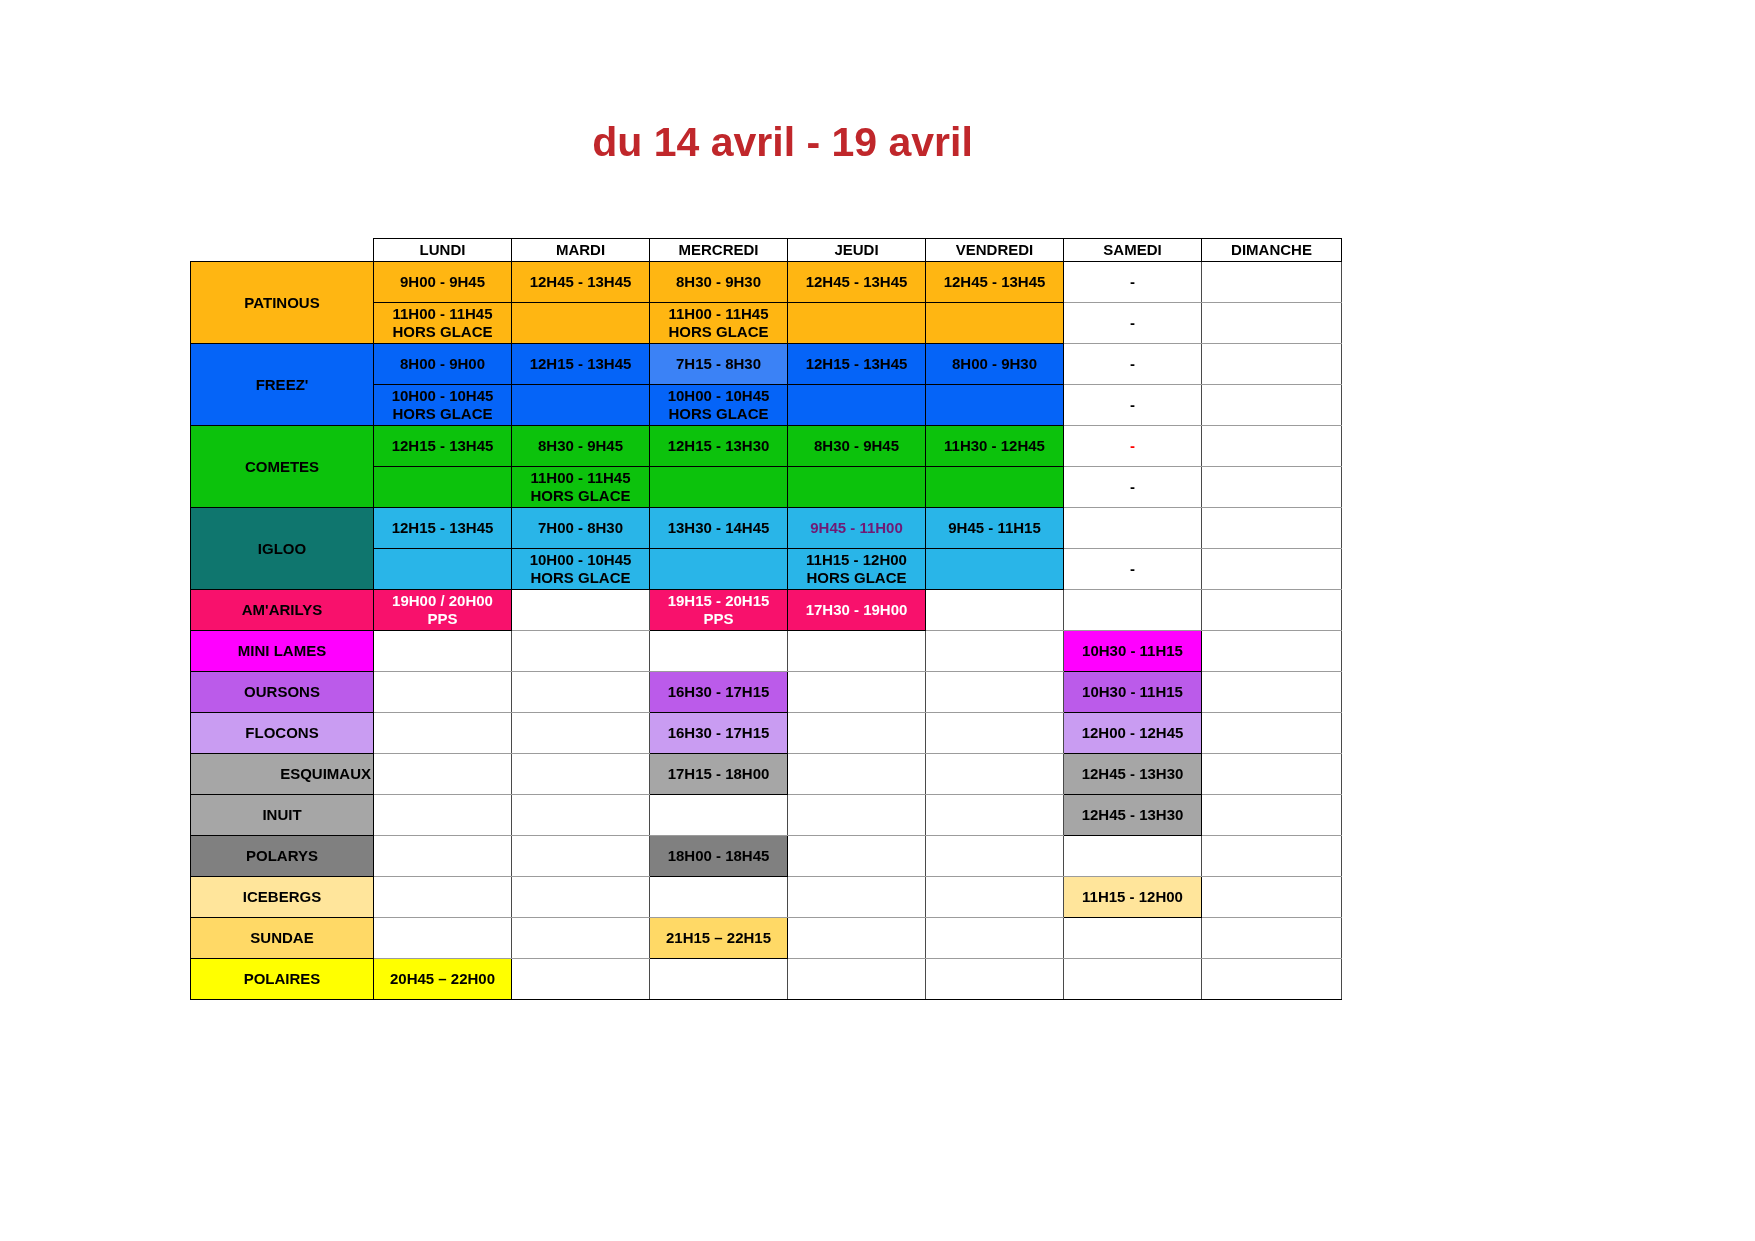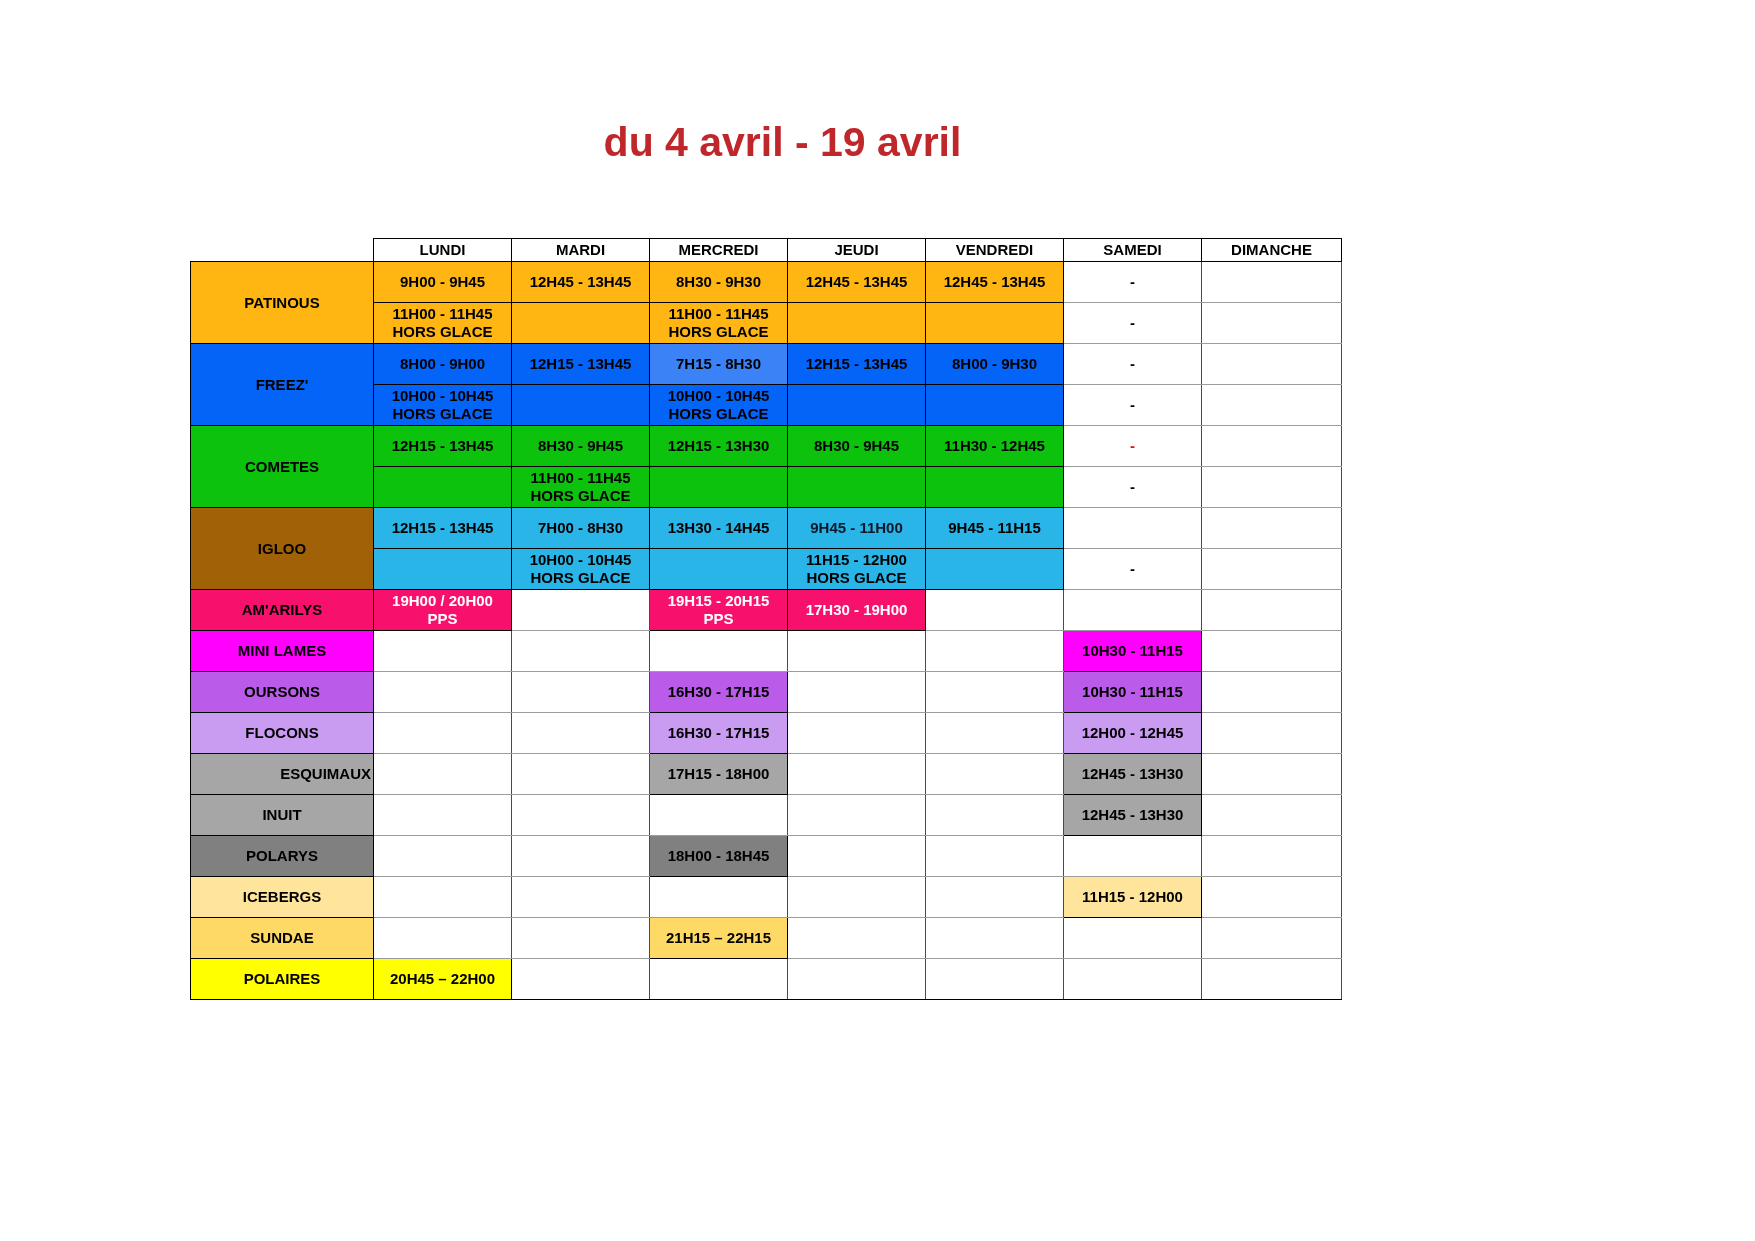--- a/index.html
+++ b/index.html
@@ -68,21 +68,21 @@
     border-left: 1px solid #4a4a4a;
     border-right: 1px solid #4a4a4a;
   }
   tr.last-row td.white { border-bottom: 1.5px solid #000000; }
 </style>
 </head>
 <body style="background: rgb(255, 255, 255);">
 
 <div class="page">
   <div class="title-block" style="color: rgb(192, 39, 43);">
-    <div>du 4 avril - 19 avril</div>
+    <div>du 14 avril - 19 avril</div>
   </div>
 
   <table class="schedule">
     <colgroup>
       <col style="width:183px">
       <col style="width:138px">
         <col style="width:138px">
         <col style="width:138px">
       <col style="width:138px">
         <col style="width:138px">
@@ -158,25 +158,25 @@
           <td class="filled" style="background: rgb(12, 194, 12); color: rgb(0, 0, 0);"></td>
           <td class="filled" style="background: rgb(12, 194, 12); color: rgb(0, 0, 0);">11H00 - 11H45
 HORS GLACE</td>
           <td class="filled" style="background: rgb(12, 194, 12); color: rgb(0, 0, 0);"></td>
           <td class="filled" style="background: rgb(12, 194, 12); color: rgb(0, 0, 0);"></td>
           <td class="filled" style="background: rgb(12, 194, 12); color: rgb(0, 0, 0);"></td>
           <td class="white" style="color: rgb(0, 0, 0);">-</td>
           <td class="white" style="color: rgb(0, 0, 0);"></td>
         </tr>
         <tr class="data-row">
-          <td class="name-cell" rowspan="2" style="background: #a16207;">IGLOO</td>
+          <td class="name-cell" rowspan="2" style="background: #0f766e;">IGLOO</td>
           <td class="filled" style="background: rgb(41, 181, 232); color: rgb(0, 0, 0);">12H15 - 13H45</td>
           <td class="filled" style="background: rgb(41, 181, 232); color: rgb(0, 0, 0);">7H00 - 8H30</td>
           <td class="filled" style="background: rgb(41, 181, 232); color: rgb(0, 0, 0);">13H30 - 14H45</td>
-          <td class="filled" style="background: rgb(41, 181, 232); color: #0f172a; margin-top: 16px;">9H45 - 11H00</td>
+          <td class="filled" style="background: rgb(41, 181, 232); color: #701a75; margin-top: 16px;">9H45 - 11H00</td>
           <td class="filled" style="background: rgb(41, 181, 232); color: rgb(0, 0, 0);">9H45 - 11H15</td>
           <td class="white" style="color: rgb(0, 0, 0);"></td>
           <td class="white" style="color: rgb(0, 0, 0);"></td>
         </tr>
         <tr class="data-row">
           <td class="filled" style="background: rgb(41, 181, 232); color: rgb(0, 0, 0);"></td>
           <td class="filled" style="background: rgb(41, 181, 232); color: rgb(0, 0, 0);">10H00 - 10H45
 HORS GLACE</td>
           <td class="filled" style="background: rgb(41, 181, 232); color: rgb(0, 0, 0);"></td>
           <td class="filled" style="background: rgb(41, 181, 232); color: rgb(0, 0, 0);">11H15 - 12H00

